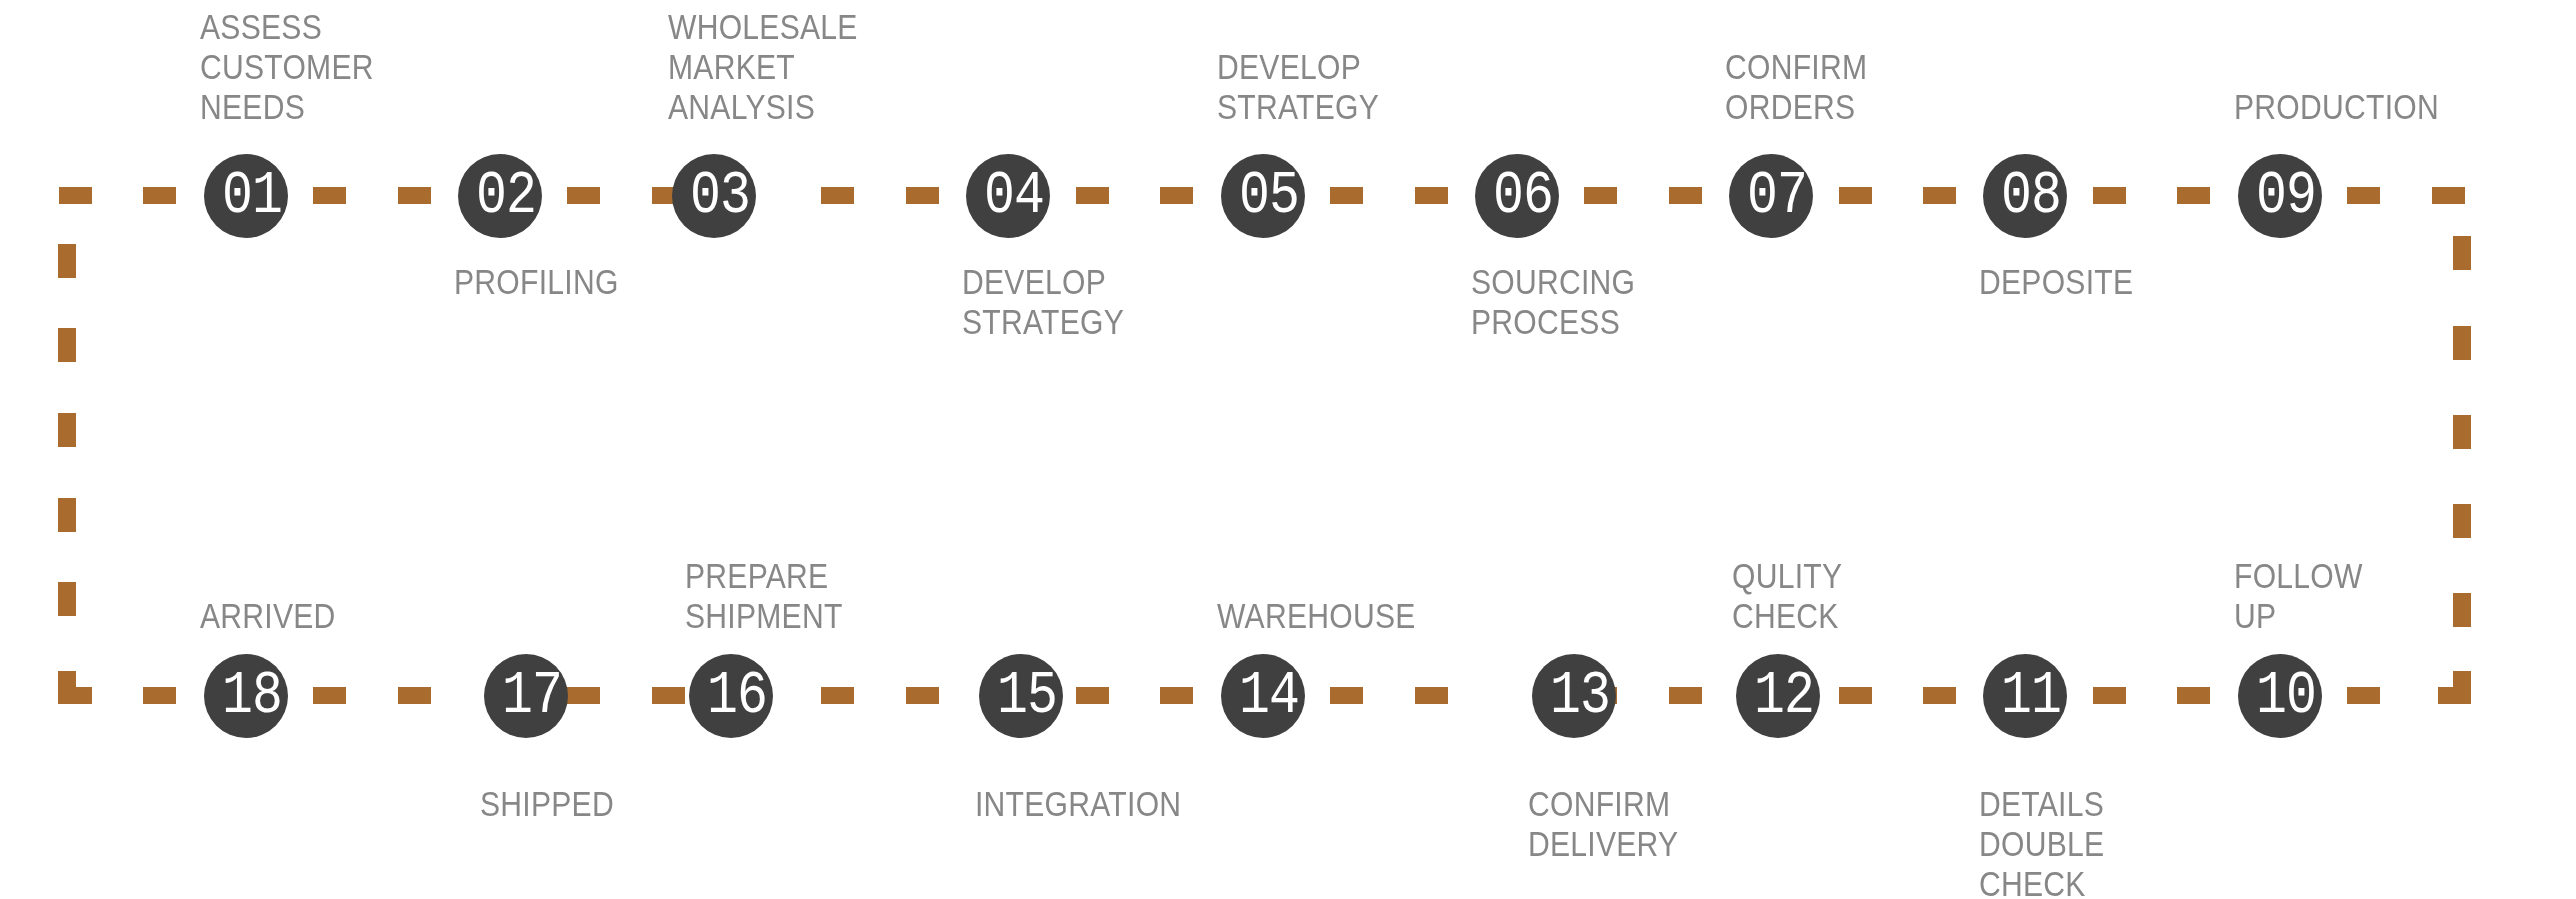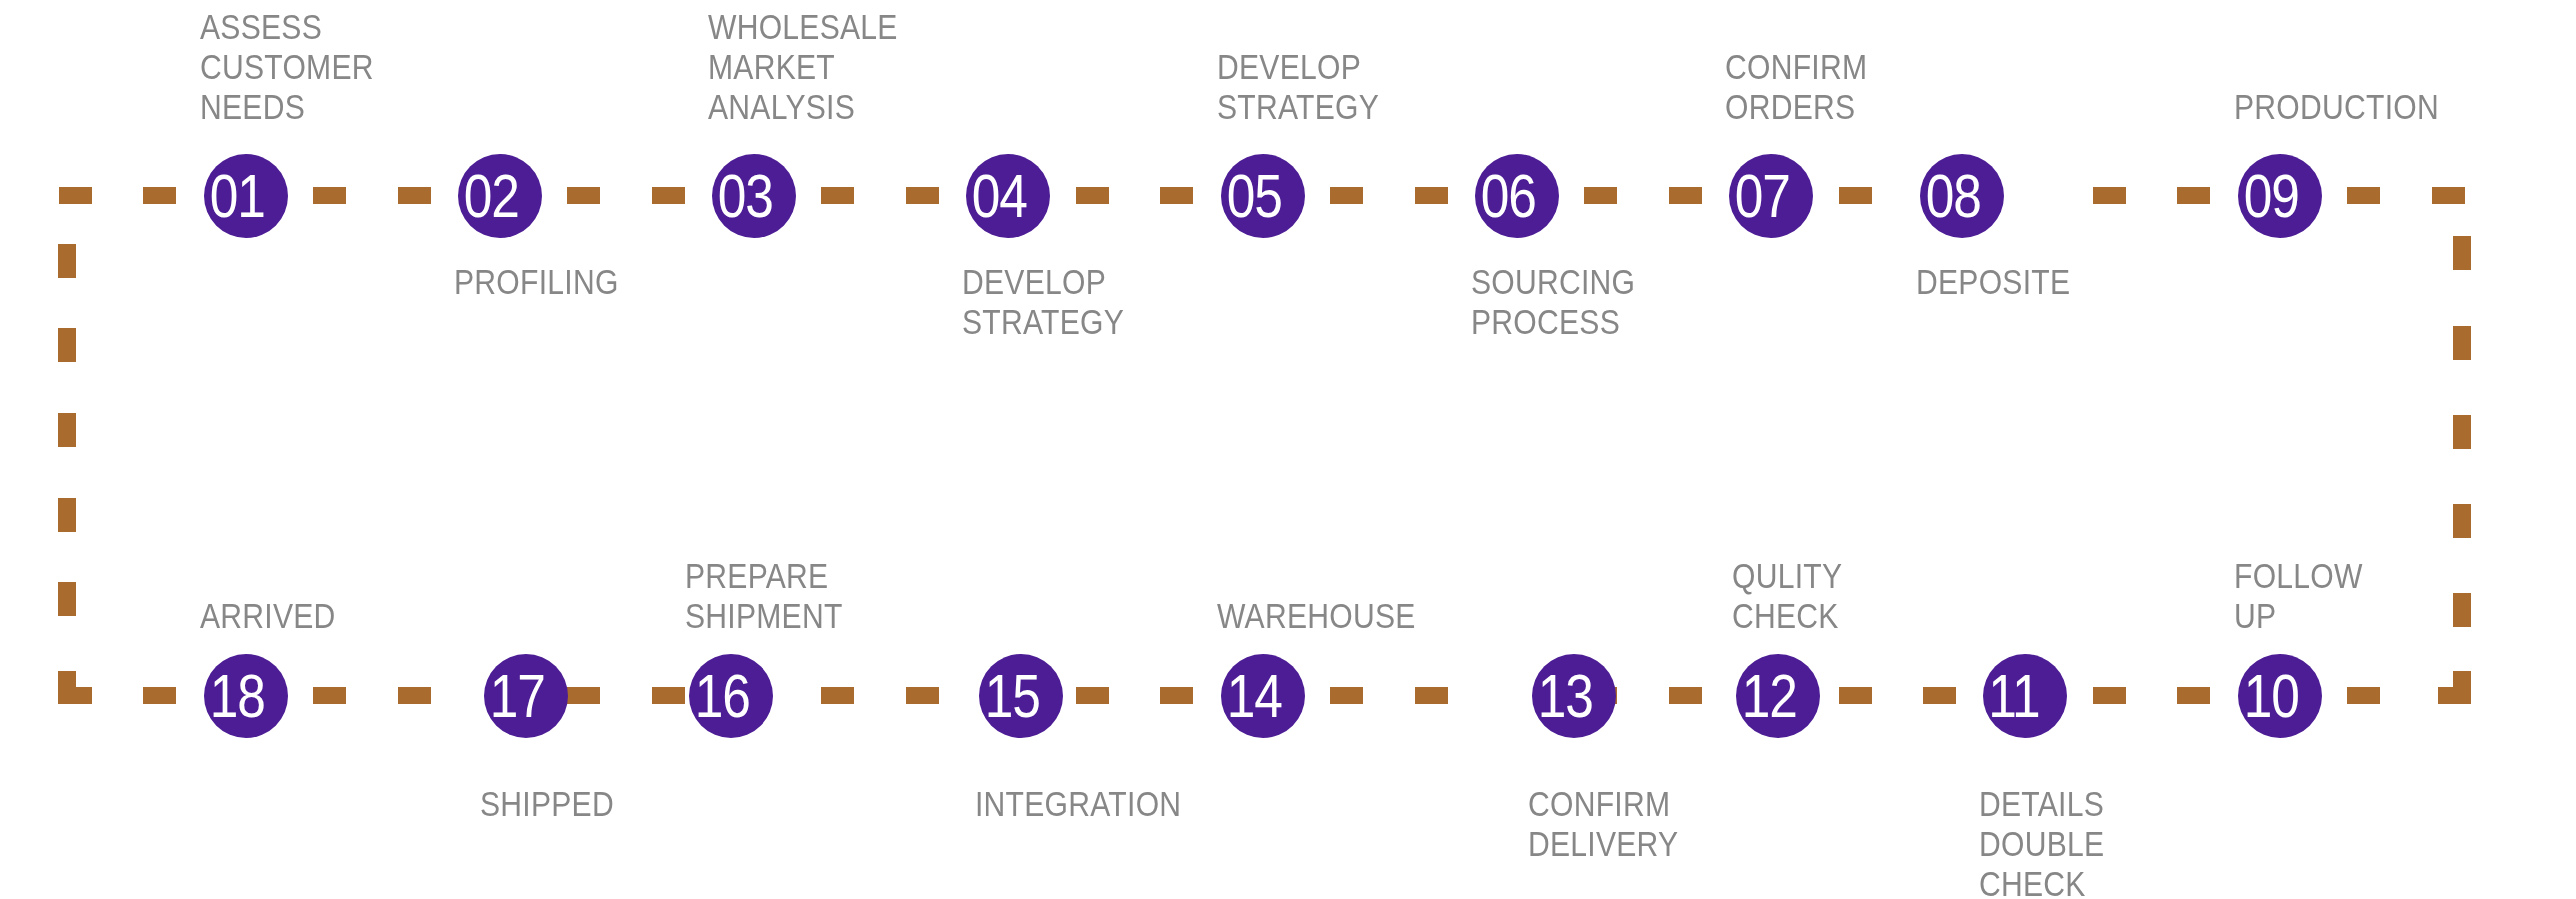--- a/index.html
+++ b/index.html
@@ -27,25 +27,26 @@
 
   .step {
     position: absolute;
     top: 0;
     width: 84px;
     height: 84px;
   }
   .bubble {
     position: absolute;
     inset: 0;
-    background: #4c1d95;
+    background: #404040;
     border-radius: 50%;
     display: flex;
     align-items: center;
-    justify-content: flex-start;
+    justify-content: flex-end;
+    font-family: Liberation Mono, monospace;
   }
   .num {
     color: #ffffff;
     font-size: 62px;
     line-height: 1;
     transform: scaleX(0.83);
     letter-spacing: -1.2px;
   }
   .label {
     position: absolute;
@@ -137,21 +138,21 @@
       <div class="bubble">
           <span class="num">01</span>
         </div>
     </div>
     <div class="step" style="left:458px">
       <div class="bubble">
           <span class="num">02</span>
         </div>
       <div class="label below">PROFILING</div>
     </div>
-    <div class="step" style="left:712px">
+    <div class="step" style="left:672px">
       <div class="label above">WHOLESALE
 MARKET
 ANALYSIS</div>
       <div class="bubble">
           <span class="num">03</span>
         </div>
     </div>
     <div class="step" style="left:966px">
       <div class="bubble">
           <span class="num">04</span>
@@ -173,21 +174,21 @@
       <div class="label below">SOURCING
 PROCESS</div>
     </div>
     <div class="step" style="left:1729px">
       <div class="label above">CONFIRM
 ORDERS</div>
       <div class="bubble">
           <span class="num">07</span>
         </div>
     </div>
-    <div class="step" style="left:1920px">
+    <div class="step" style="left:1983px">
       <div class="bubble">
           <span class="num">08</span>
         </div>
       <div class="label below">DEPOSITE</div>
     </div>
     <div class="step" style="left:2238px">
       <div class="label above">PRODUCTION</div>
       <div class="bubble">
           <span class="num">09</span>
         </div>

